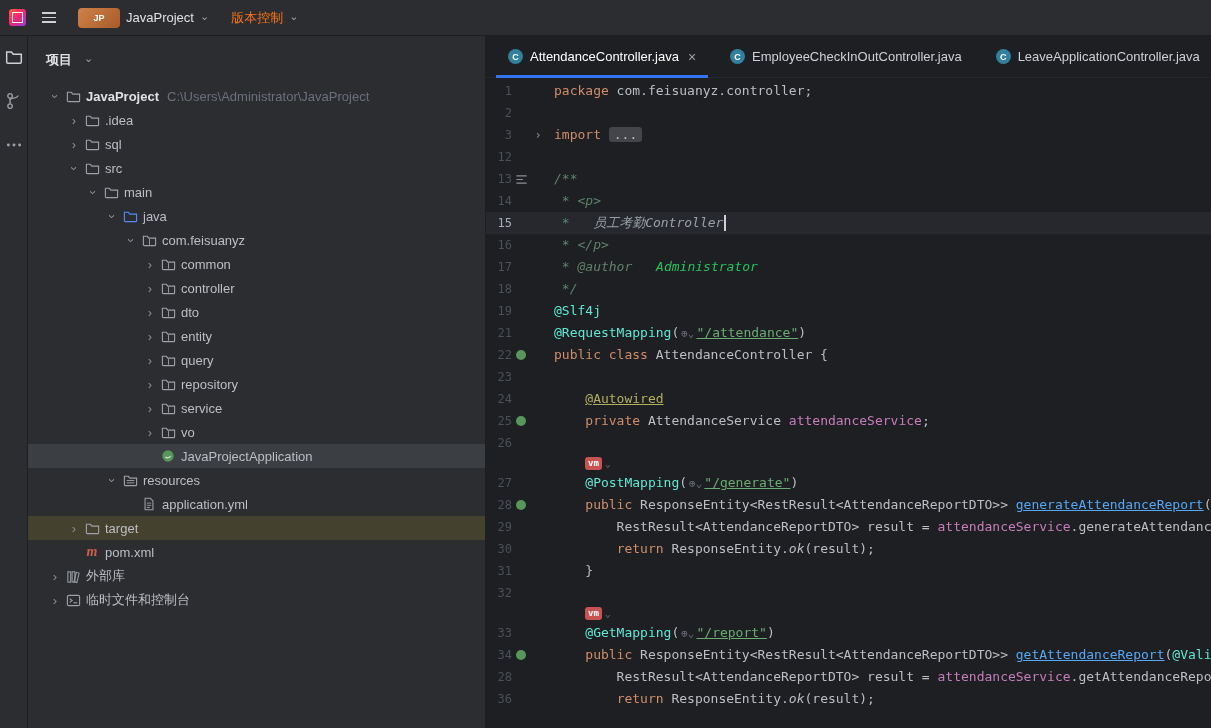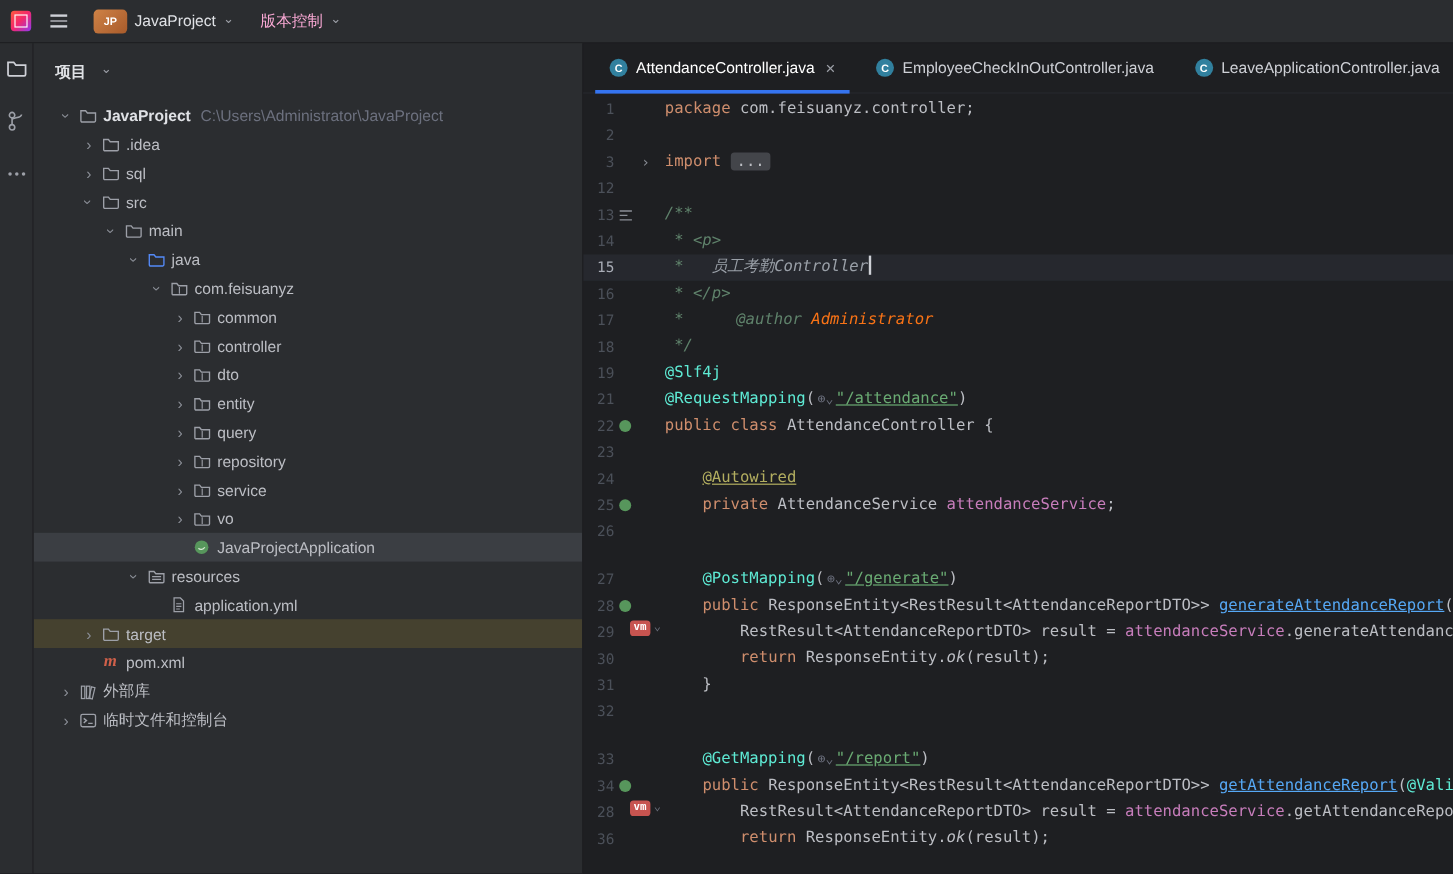--- a/index.html
+++ b/index.html
@@ -11,25 +11,25 @@
   .topbar { height:36px; background:#2b2d30; display:flex; align-items:center;
             gap:10px; padding:0 8px; border-bottom:1px solid #1e1f22; flex:0 0 36px; }
   .logo { width:17px; height:17px; border-radius:3px; margin-left:1px;
           background:linear-gradient(135deg,#ff5a3e 0%,#f4286b 48%,#9039f0 100%);
           position:relative; }
   .logo-inner { position:absolute; inset:3px; border:1.5px solid rgba(255,255,255,.95); }
   .hamburger { width:26px; height:26px; background:transparent; border:none; border-radius:4px;
                display:flex; flex-direction:column; justify-content:center; gap:3px; align-items:center; cursor:pointer; }
   .hamburger span { display:block; width:14px; height:1.6px; background:#ced0d6; }
   .widget { display:flex; align-items:center; gap:6px; padding:3px 6px; border-radius:4px; cursor:pointer; }
-  .jp-badge { width:28px; height:20px; border-radius:4px; color:#fff; font-size:9px; font-weight:bold;
+  .jp-badge { width:42px; height:20px; border-radius:4px; color:#fff; font-size:9px; font-weight:bold;
               display:flex; align-items:center; justify-content:center;
               background:linear-gradient(135deg,#cf8246,#a85b2b); }
   .proj-name { color:#dfe1e5; font-size:13px; }
-  .vcs-label { color:#f9a8d4; font-size:13px; }
+  .vcs-label { color:#f97316; font-size:13px; }
   .chev-down { color:#9da0a8; font-size:11px; line-height:10px; transform:translateY(-2px); }
 
   
   .main { flex:1; display:flex; min-height:0; }
 
   
   .toolstrip { width:28px; background:#2b2d30; border-right:1px solid #1e1f22;
                display:flex; flex-direction:column; align-items:center; padding-top:10px; gap:22px; flex:0 0 28px; }
   .strip-btn { width:22px; height:22px; display:flex; align-items:center; justify-content:center;
                border-radius:4px; cursor:pointer; }
@@ -63,36 +63,36 @@
   .tab.active::after { content:""; position:absolute; left:0; right:0; bottom:-1px; height:3px;
                        background:var(--accent,#3574f0); }
   .class-icon { width:15px; height:15px; border-radius:50%; background:#31809e; color:#fff;
                 font-size:9px; font-weight:bold; display:flex; align-items:center; justify-content:center; }
   .tab-close { color:#9da0a8; font-size:14px; margin-left:2px; cursor:pointer; }
 
   
   .code-area { flex:1; overflow:hidden; padding-top:2px;
                font-family:"DejaVu Sans Mono", monospace; font-size:13px; }
   .code-line { height:22px; line-height:22px; display:flex; white-space:pre; }
-  .code-line.inlay-line { height:18px; line-height:18px;flex-direction:column; }
+  .code-line.inlay-line { height:18px; line-height:18px; }
   .code-line.current { background:#26282e; }
   .lnum { width:26px; flex:0 0 26px; text-align:right; color:#4b5059; font-size:12px; user-select:none; }
   .current .lnum { color:#a9adb6; }
   .gicon { width:18px; flex:0 0 18px; display:flex; align-items:center; justify-content:center; }
   .gfold { width:16px; flex:0 0 16px; text-align:center; color:#8a8e96; font-size:12px; }
   .code-text { padding-left:8px; }
 
   .tok-p  { color:#bcbec4; }
   .tok-k  { color:#cf8e6d; }
   .tok-a  { color:#5eead4; }
   .tok-au { color:#b3ae60; text-decoration:underline; }
   .tok-s  { color:#6aab73; text-decoration:underline; }
   .tok-d  { color:#5f826b; font-style:italic; }
-  .tok-dt { color:#5f826b; font-style:italic;margin-left:36px; }
-  .tok-dv { color:#f97316; font-style:italic; }
+  .tok-dt { color:#5f826b; font-style:italic; }
+  .tok-dv { color:#22c55e; font-style:italic;margin-left:16px; }
   .tok-dx { color:#9aa0a8; font-style:italic; }
   .tok-f  { color:#c77dbb; }
   .tok-m  { color:#56a8f5; text-decoration:underline; }
   .tok-st { color:#bcbec4; font-style:italic; }
   .tok-fold { background:#43454a; border-radius:3px; padding:0 5px; color:#bcbec4; }
   .tok-inl { color:#6c707e; font-size:11px; margin:0 2px; }
 
   .vm-badge { display:inline-block; background:var(--badge-red,#c75450); color:#fff; font-size:9px;
               font-weight:bold; border-radius:3px; padding:1px 3px; line-height:11px; vertical-align:middle; }
   .vm-chev { color:#6c707e; font-size:10px; margin-left:3px; vertical-align:middle; }

